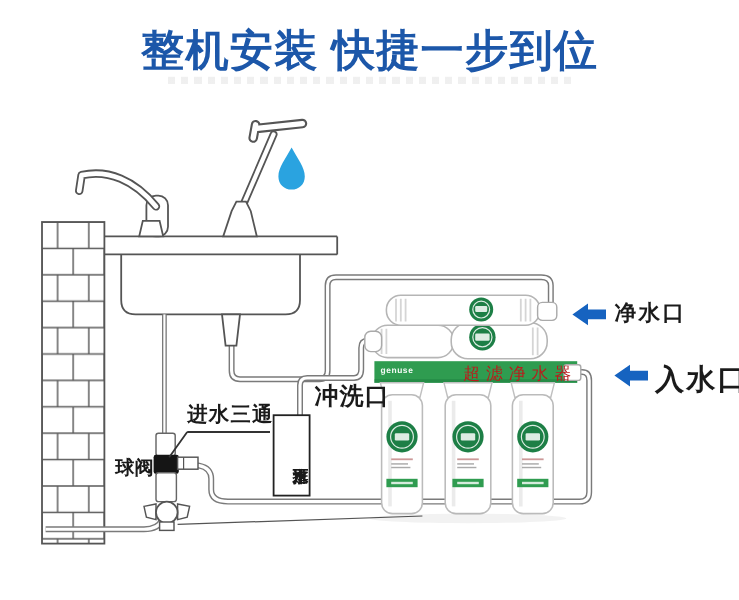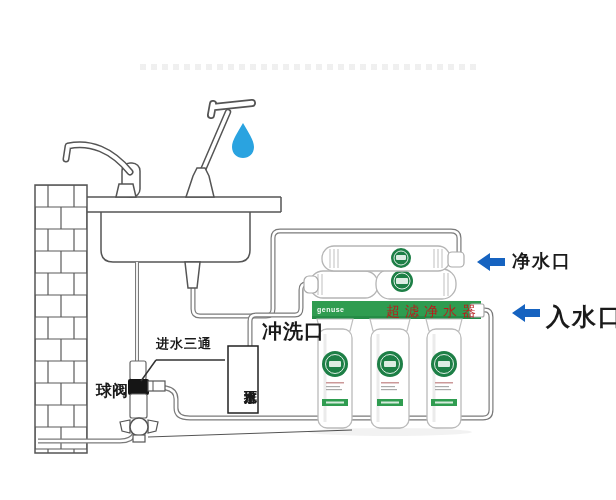--- a/index.html
+++ b/index.html
@@ -13,21 +13,21 @@
     position:absolute;left:0;top:18px;width:616px;text-align:center;
     font-size:36px;font-weight:800;color:#1c57a9;letter-spacing:1px;white-space:nowrap;
   }
   .watermark{
     position:absolute;left:140px;top:64px;width:340px;height:6px;opacity:.45;
     background:repeating-linear-gradient(90deg,#ddd 0 6px,transparent 6px 11px);
   }
   .lbl-outlet{left:263px;top:103px;font-size:17.5px;letter-spacing:2px;}
   .lbl-clean{left:512px;top:252px;font-size:18px;letter-spacing:2px;}
   .lbl-inlet{left:546px;top:304px;font-size:24px;letter-spacing:2px;}
-  .lbl-tee{left:156px;top:337px;font-size:13px;letter-spacing:1px;}
+  .lbl-tee{left:156px;top:337px;font-size:17px;letter-spacing:1px;}
   .lbl-flush{left:262px;top:320px;font-size:20px;letter-spacing:1px;}
   .lbl-ballvalve{left:96px;top:382px;font-size:16px;}
   .lbl-tapvalve{left:153px;top:448px;font-size:19px;letter-spacing:1px;}
   .lbl-drainbox{
     left:229px;top:349px;width:28px;height:62px;
     writing-mode:vertical-rl;text-orientation:upright;
     font-size:13px;text-align:center;letter-spacing:0;
   }
   .band-text{
     position:absolute;left:312px;top:303px;width:169px;text-align:right;
@@ -189,20 +189,21 @@
         <rect x="431" y="399" width="26" height="7" fill="#2f9c50"></rect>
         <rect x="435" y="401.5" width="18" height="2" fill="#fff" opacity=".8"></rect>
       </g>
       <ellipse cx="390" cy="432" rx="82" ry="4" fill="#000" opacity=".05"></ellipse>
     </g>
 
     <polygon fill="#1663c0" points="477,262 490,253 490,258 505,258 505,266 490,266 490,271"></polygon>
     <polygon fill="#1663c0" points="512,313 525,304 525,309 540,309 540,317 525,317 525,322"></polygon>
   </svg>
 
+  <div class="page-title">整机安装 快捷一步到位</div>
   <div class="watermark"></div>
 
   <div class="lbl lbl-clean">净水口</div>
   <div class="lbl lbl-inlet">入水口</div>
   <div class="lbl lbl-tee">进水三通</div>
   <div class="lbl lbl-flush">冲洗口</div>
   <div class="lbl lbl-drainbox">下水道排水</div>
   <div class="lbl lbl-ballvalve">球阀</div>
 
   <div class="band-text">超滤净水器</div>

